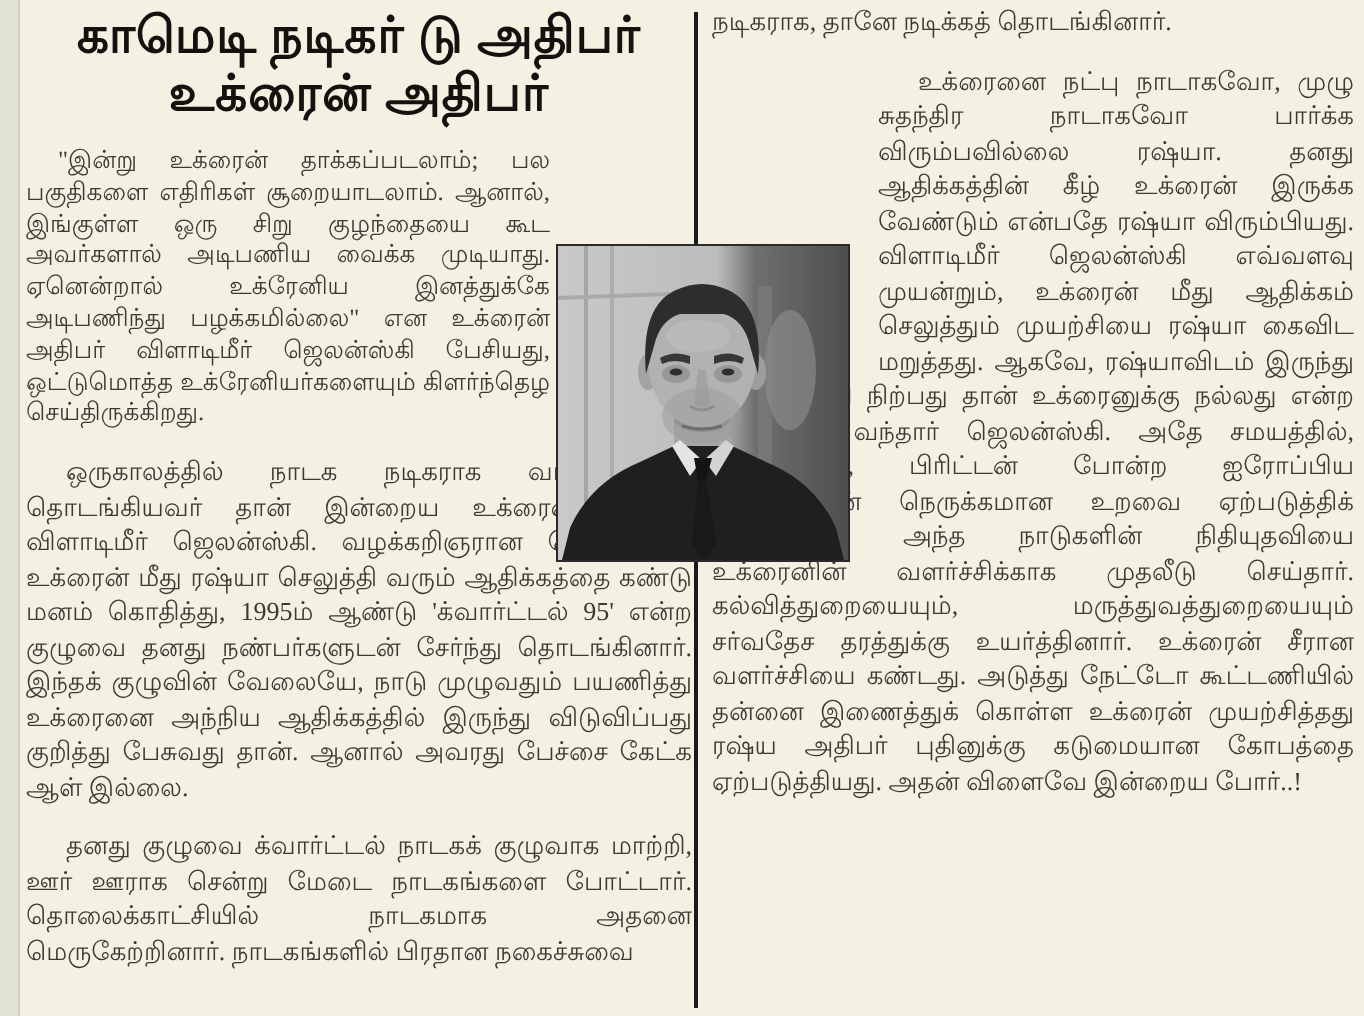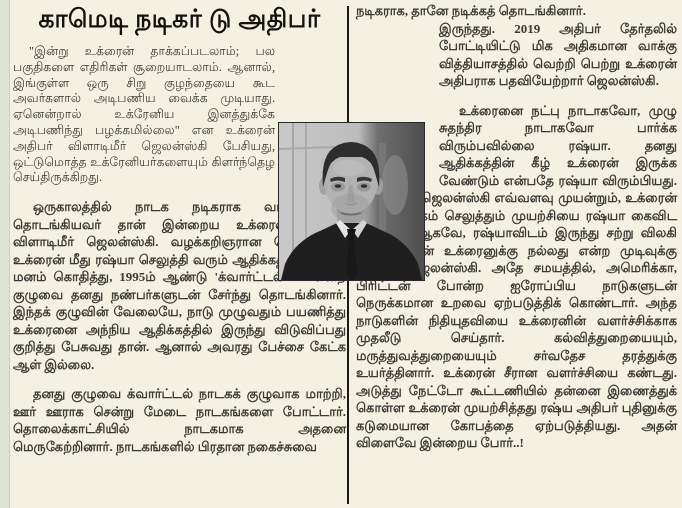--- a/index.html
+++ b/index.html
@@ -33,21 +33,20 @@
     text-align:center;
     font-size:25px;line-height:29px;font-weight:bold;
     color:#14120e;letter-spacing:0.5px;
   }
   .headline span{display:block;}
   .body-para{
     margin:0;padding:0;
     font-size:13px;line-height:17.5px;
     text-align:justify;
     text-indent:20px;
-    font-weight:bold;
   }
   .quote-para{
     margin:11px 0 0 0;
     width:262px;
     font-size:12.4px;line-height:15.8px;
     text-align:justify;
     text-indent:16px;
   }
   .mt{margin-top:12px;}
   .no-indent{text-indent:0;}
@@ -68,30 +67,30 @@
 <body>
 
 <div class="page">
 
   <div class="edge-strip"></div>
   <div class="col-divider"></div>
 
   <div class="left-col">
     <h1 class="headline">
       <span>காமெடி நடிகர் டு அதிபர்</span>
+      <span>உக்ரைன் அதிபர்</span>
     </h1>
     <p class="quote-para">"இன்று உக்ரைன் தாக்கப்படலாம்; பல பகுதிகளை எதிரிகள் சூறையாடலாம். ஆனால், இங்குள்ள ஒரு சிறு குழந்தையை கூட அவர்களால் அடிபணிய வைக்க முடியாது. ஏனென்றால் உக்ரேனிய இனத்துக்கே அடிபணிந்து பழக்கமில்லை" என உக்ரைன் அதிபர் விளாடிமீர் ஜெலன்ஸ்கி பேசியது, ஒட்டுமொத்த உக்ரேனியர்களையும் கிளர்ந்தெழ செய்திருக்கிறது.</p>
     <p class="body-para mt">ஒருகாலத்தில் நாடக நடிகராக வாழ்க்கையை தொடங்கியவர் தான் இன்றைய உக்ரைன் அதிபர் விளாடிமீர் ஜெலன்ஸ்கி. வழக்கறிஞரான ஜெலன்ஸ்கி. உக்ரைன் மீது ரஷ்யா செலுத்தி வரும் ஆதிக்கத்தை கண்டு மனம் கொதித்து, 1995ம் ஆண்டு 'க்வார்ட்டல் 95' என்ற குழுவை தனது நண்பர்களுடன் சேர்ந்து தொடங்கினார். இந்தக் குழுவின் வேலையே, நாடு முழுவதும் பயணித்து உக்ரைனை அந்நிய ஆதிக்கத்தில் இருந்து விடுவிப்பது குறித்து பேசுவது தான். ஆனால் அவரது பேச்சை கேட்க ஆள் இல்லை.</p>
     <p class="body-para mt">தனது குழுவை க்வார்ட்டல் நாடகக் குழுவாக மாற்றி, ஊர் ஊராக சென்று மேடை நாடகங்களை போட்டார். தொலைக்காட்சியில் நாடகமாக அதனை மெருகேற்றினார். நாடகங்களில் பிரதான நகைச்சுவை</p>
   </div>
 
   <div class="right-col">
     <p class="body-para no-indent">நடிகராக, தானே நடிக்கத் தொடங்கினார்.</p>
     <div class="photo-flow-spacer"></div>
-    <p class="body-para no-indent">இருந்தது. 2019 அதிபர் தேர்தலில் போட்டியிட்டு மிக அதிகமான வாக்கு வித்தியாசத்தில் வெற்றி பெற்று உக்ரைன் அதிபராக பதவியேற்றார் ஜெலன்ஸ்கி.</p>
     <p class="body-para mt">உக்ரைனை நட்பு நாடாகவோ, முழு சுதந்திர நாடாகவோ பார்க்க விரும்பவில்லை ரஷ்யா. தனது ஆதிக்கத்தின் கீழ் உக்ரைன் இருக்க வேண்டும் என்பதே ரஷ்யா விரும்பியது. விளாடிமீர் ஜெலன்ஸ்கி எவ்வளவு முயன்றும், உக்ரைன் மீது ஆதிக்கம் செலுத்தும் முயற்சியை ரஷ்யா கைவிட மறுத்தது. ஆகவே, ரஷ்யாவிடம் இருந்து சற்று விலகி நிற்பது தான் உக்ரைனுக்கு நல்லது என்ற முடிவுக்கு வந்தார் ஜெலன்ஸ்கி. அதே சமயத்தில், அமெரிக்கா, பிரிட்டன் போன்ற ஐரோப்பிய நாடுகளுடன் நெருக்கமான உறவை ஏற்படுத்திக் கொண்டார். அந்த நாடுகளின் நிதியுதவியை உக்ரைனின் வளர்ச்சிக்காக முதலீடு செய்தார். கல்வித்துறையையும், மருத்துவத்துறையையும் சர்வதேச தரத்துக்கு உயர்த்தினார். உக்ரைன் சீரான வளர்ச்சியை கண்டது. அடுத்து நேட்டோ கூட்டணியில் தன்னை இணைத்துக் கொள்ள உக்ரைன் முயற்சித்தது ரஷ்ய அதிபர் புதினுக்கு கடுமையான கோபத்தை ஏற்படுத்தியது. அதன் விளைவே இன்றைய போர்..!</p>
   </div>
 
   <figure class="photo" aria-label="Black-and-white portrait photo of Ukraine President Volodymyr Zelensky in a dark suit and tie">
     <svg viewBox="0 0 145 157" preserveAspectRatio="none">
       <defs>
         <linearGradient id="bgGrad" x1="0" y1="0" x2="1" y2="0">
           <stop offset="0" stop-color="#c9c9c9"></stop>
           <stop offset="0.55" stop-color="#bcbcbc"></stop>
           <stop offset="0.68" stop-color="#6f6f6f"></stop>

